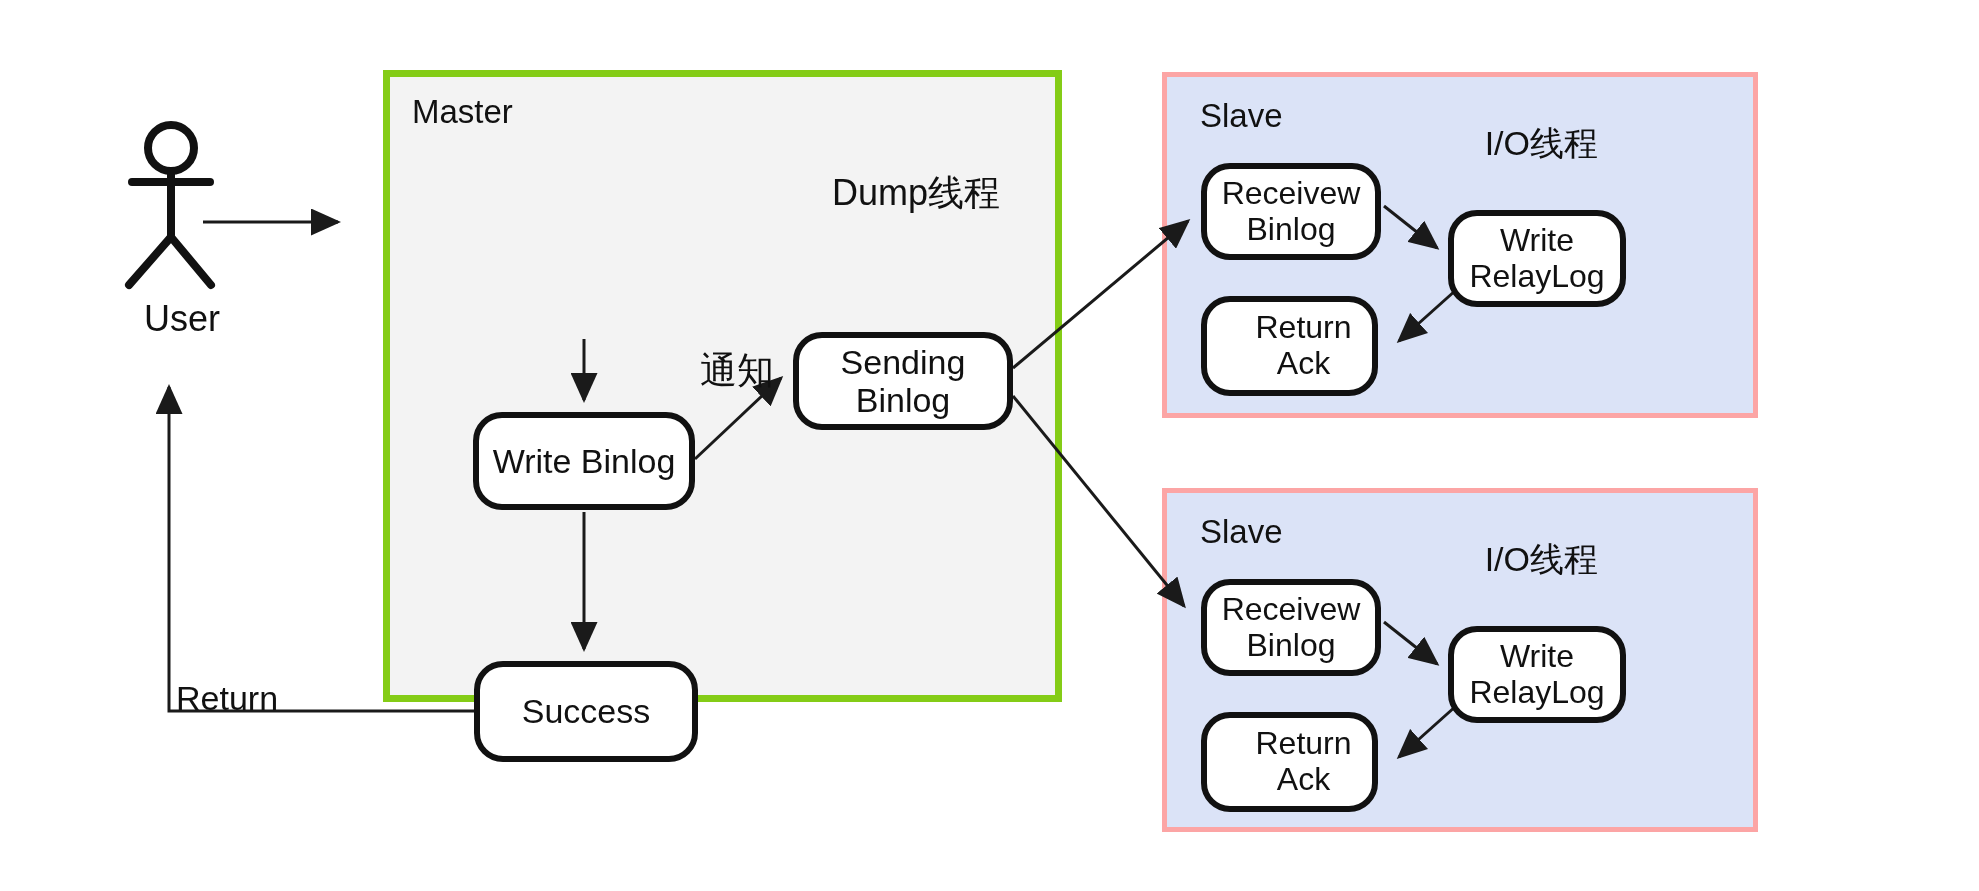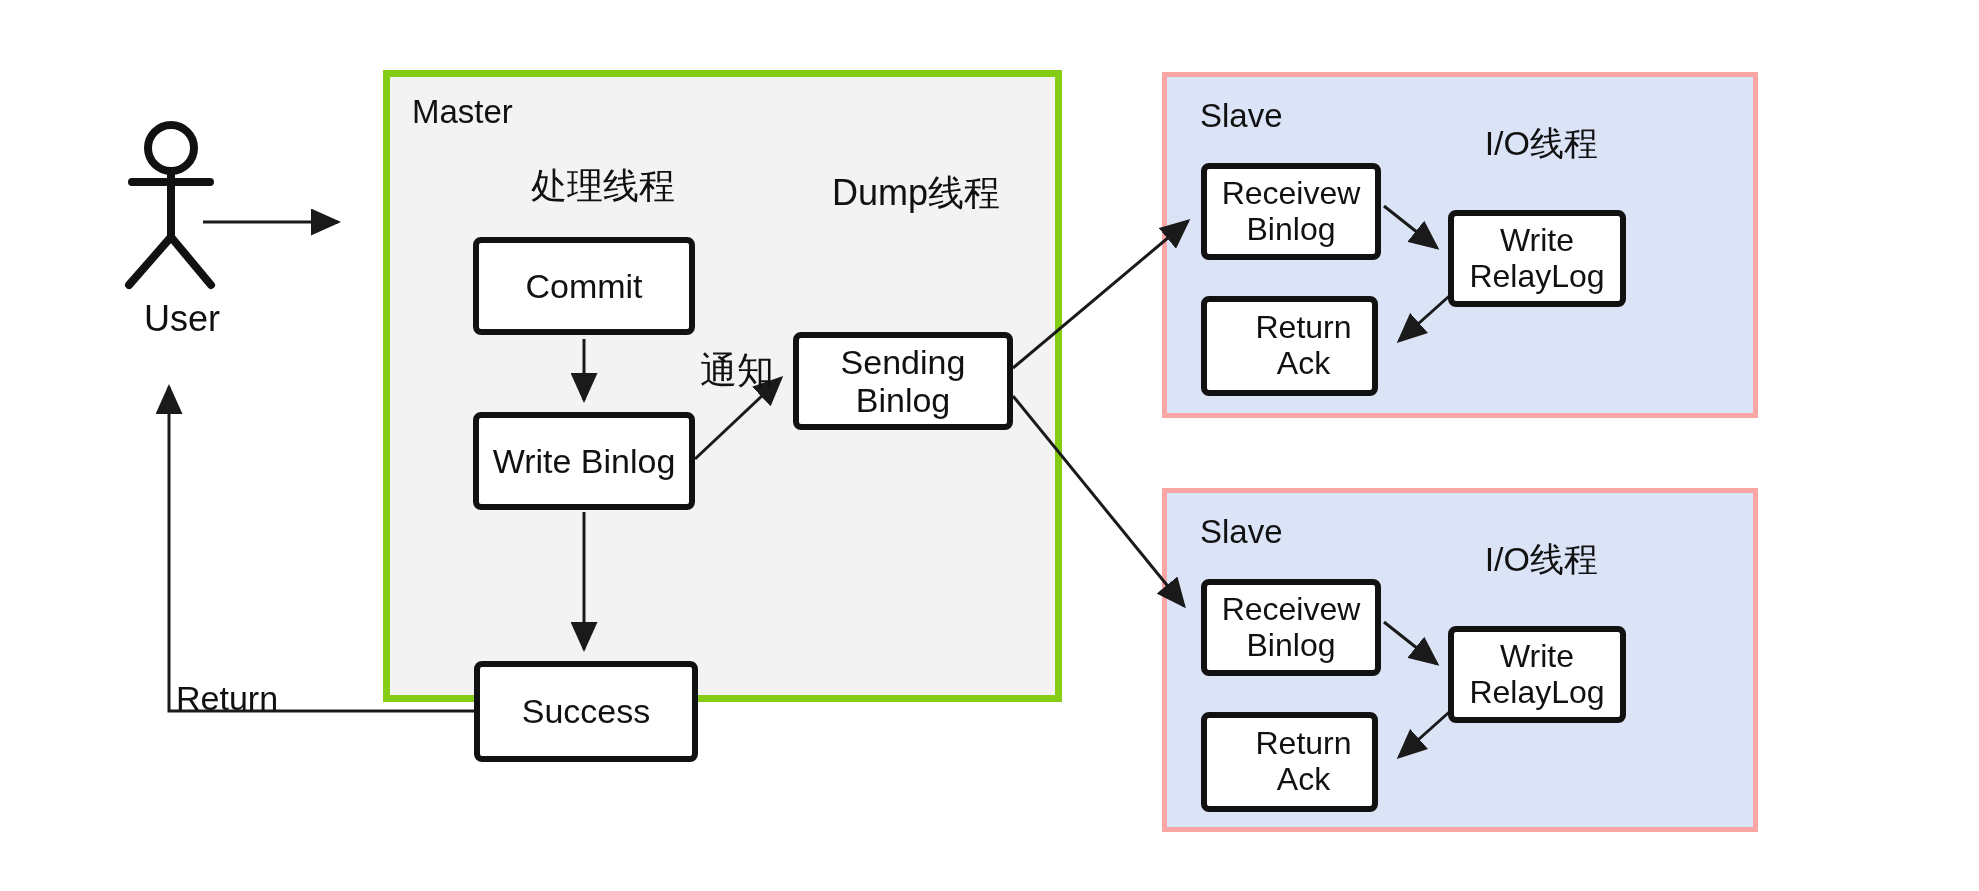--- a/index.html
+++ b/index.html
@@ -18,21 +18,21 @@
     background:#f3f3f3;border:7px solid #84cc16;
   }
   .slave{
     width:596px;height:346px;
     background:#dbe3f7;border:5px solid #fca5a5;
   }
   .slave1{left:1162px;top:72px;}
   .slave2{left:1162px;top:488px;height:344px;}
   .node{
     position:absolute;z-index:3;box-sizing:border-box;
-    background:#ffffff;border:6px solid #111111;border-radius:8px;
+    background:#ffffff;border:6px solid #111111;border-radius:29px;
     display:flex;align-items:center;justify-content:center;
     text-align:center;font-size:34px;line-height:1.12;color:#111;
   }
   .lbl{
     position:absolute;z-index:3;text-align:right;
     font-size:36px;color:#111;white-space:nowrap;
   }
   .box-title{
     position:absolute;z-index:3;font-size:33px;color:#111;white-space:nowrap;
   }
@@ -93,23 +93,21 @@
       <path d="M1456,706 L1399,757" marker-end="url(#ah)"></path>
     </g>
   </svg>
 
   <div class="lbl user-lbl">User</div>
   <div class="lbl return-lbl">Return</div>
   <div class="lbl notify-lbl">通知</div>
 
   <div class="container master" style="background:none;border-color:transparent;">
     <div class="box-title m-title">Master</div>
-    <div class="lbl m-proc">处理线程</div>
     <div class="lbl m-dump">Dump线程</div>
-    <div class="node n-commit">Commit</div>
     <div class="node n-write-binlog">Write Binlog</div>
     <div class="node n-success">Success</div>
     <div class="node n-sending">Sending Binlog</div>
   </div>
 
   <div class="container slave slave1" style="background:none;border-color:transparent;">
     <div class="box-title s-title">Slave</div>
     <div class="lbl s-io">I/O线程</div>
     <div class="node n-receive">Receivew Binlog</div>
     <div class="node n-relaylog">Write RelayLog</div>

